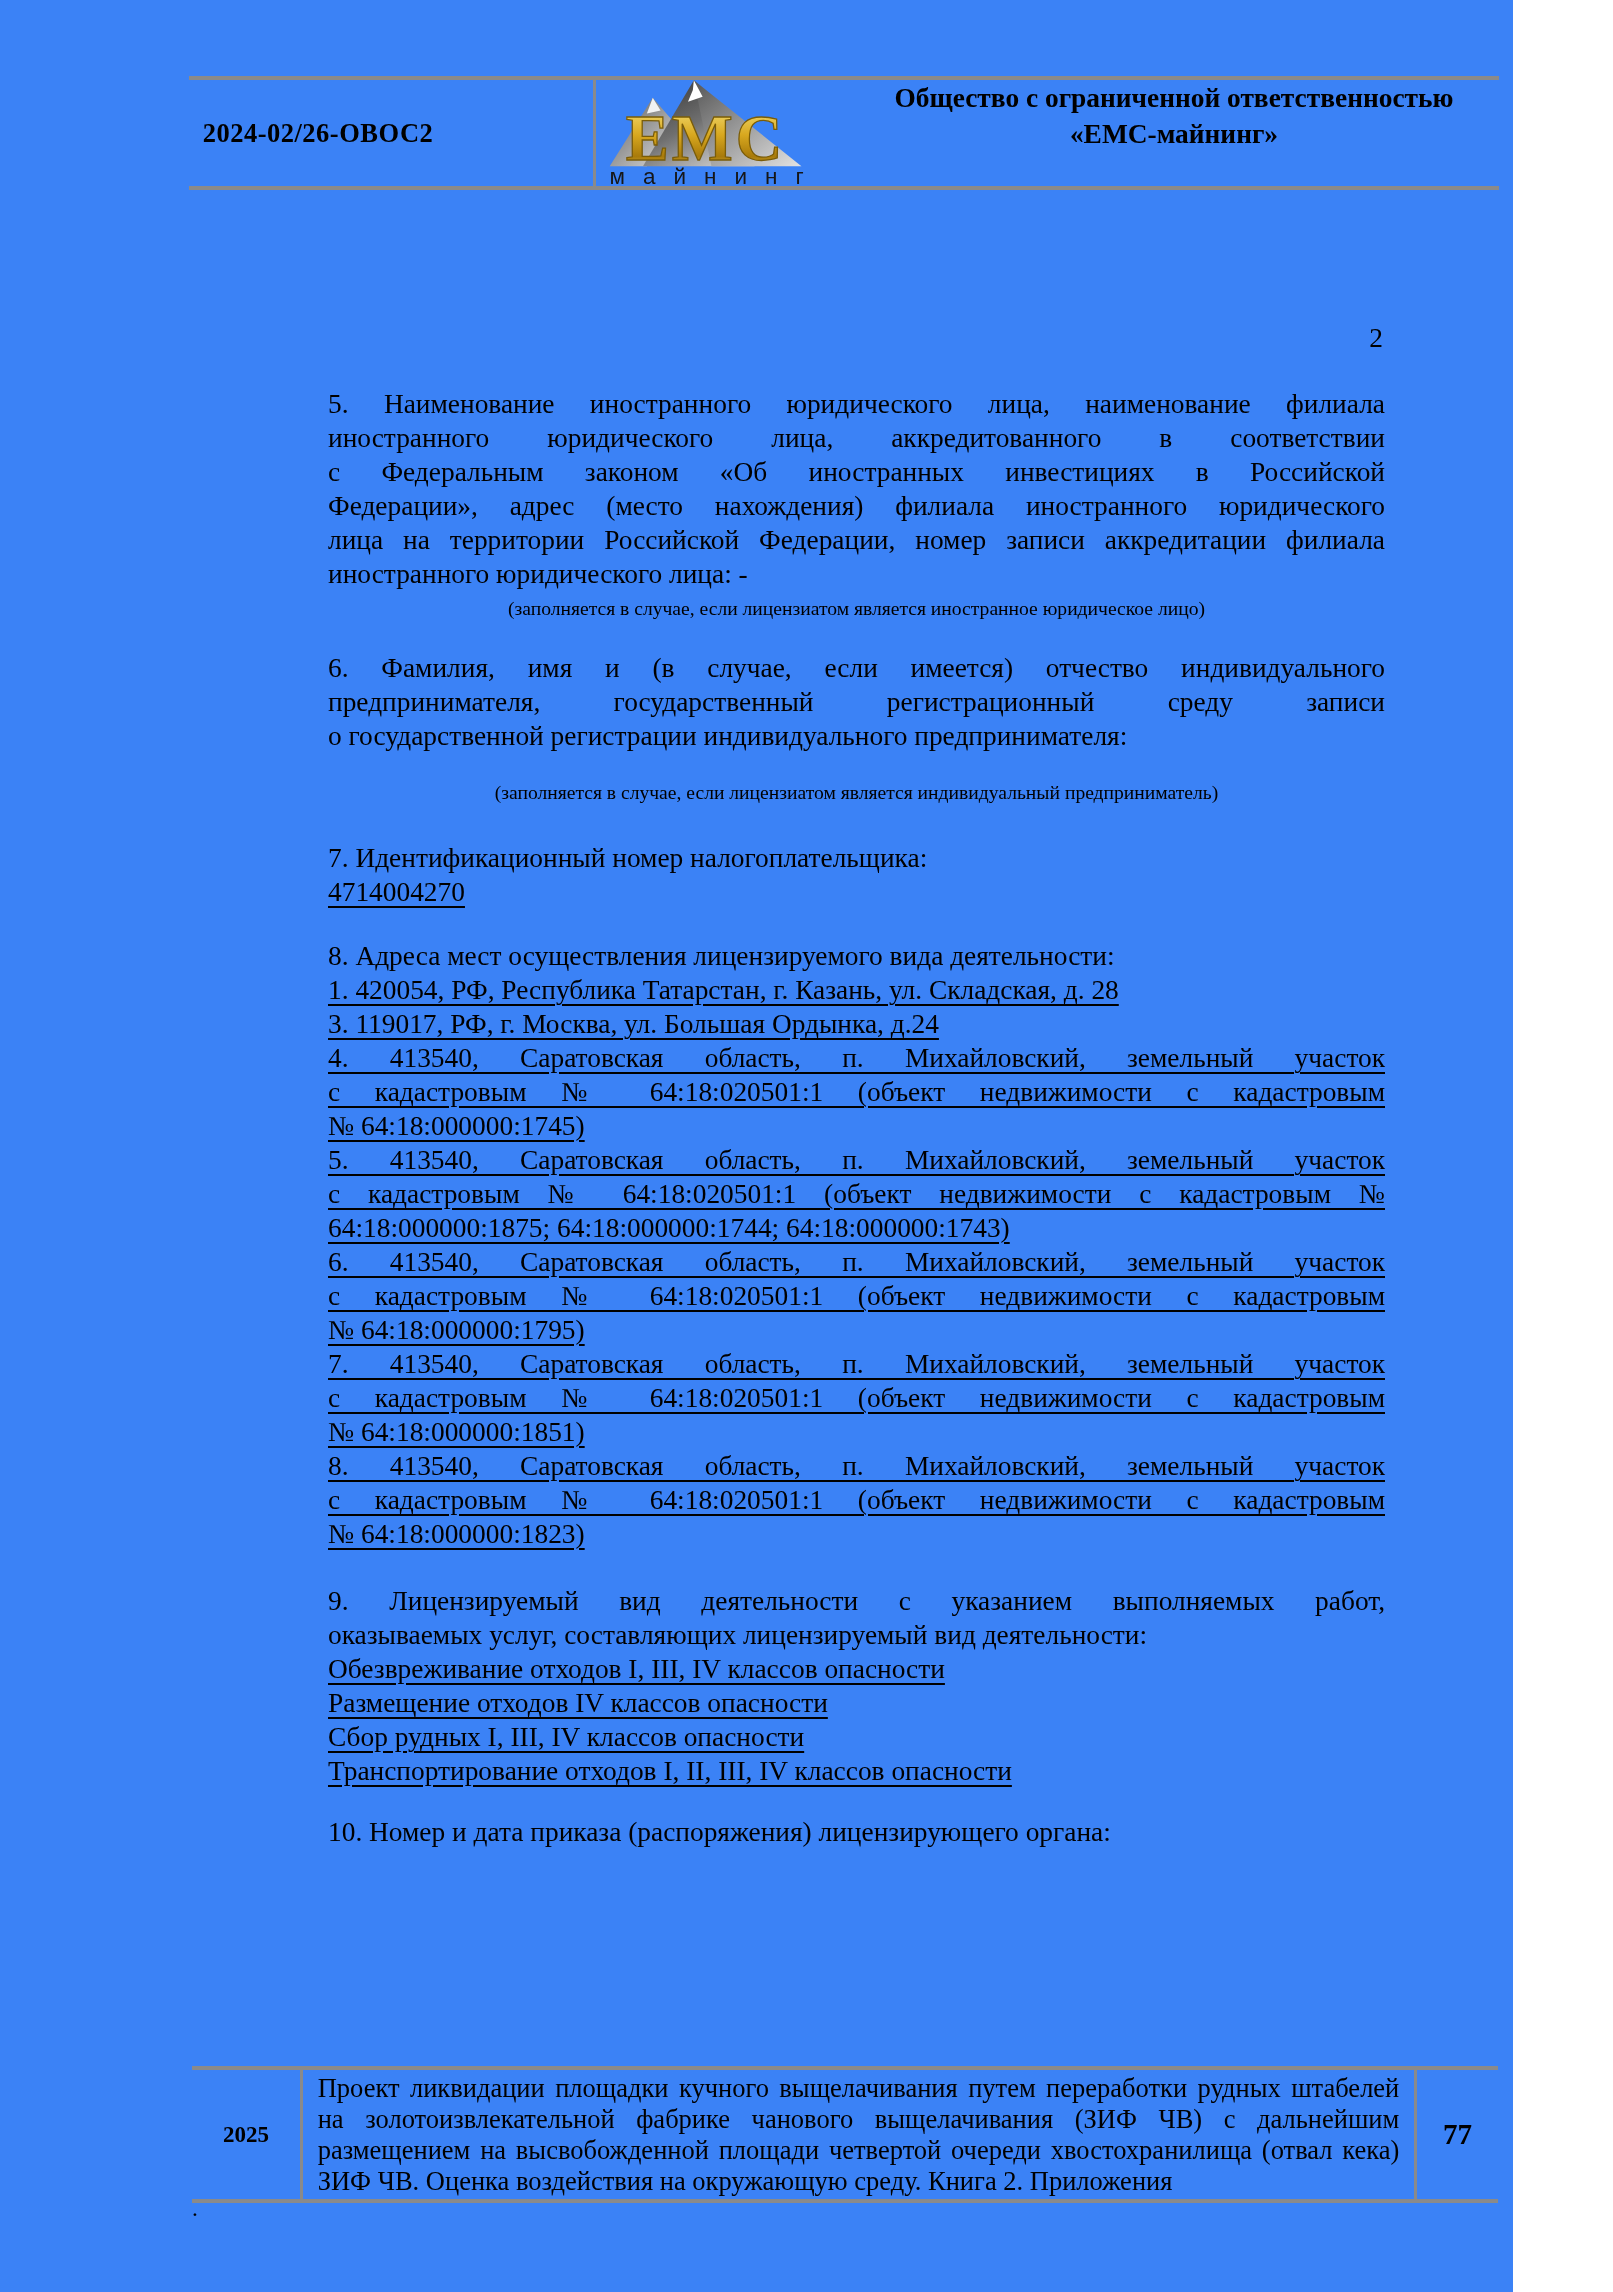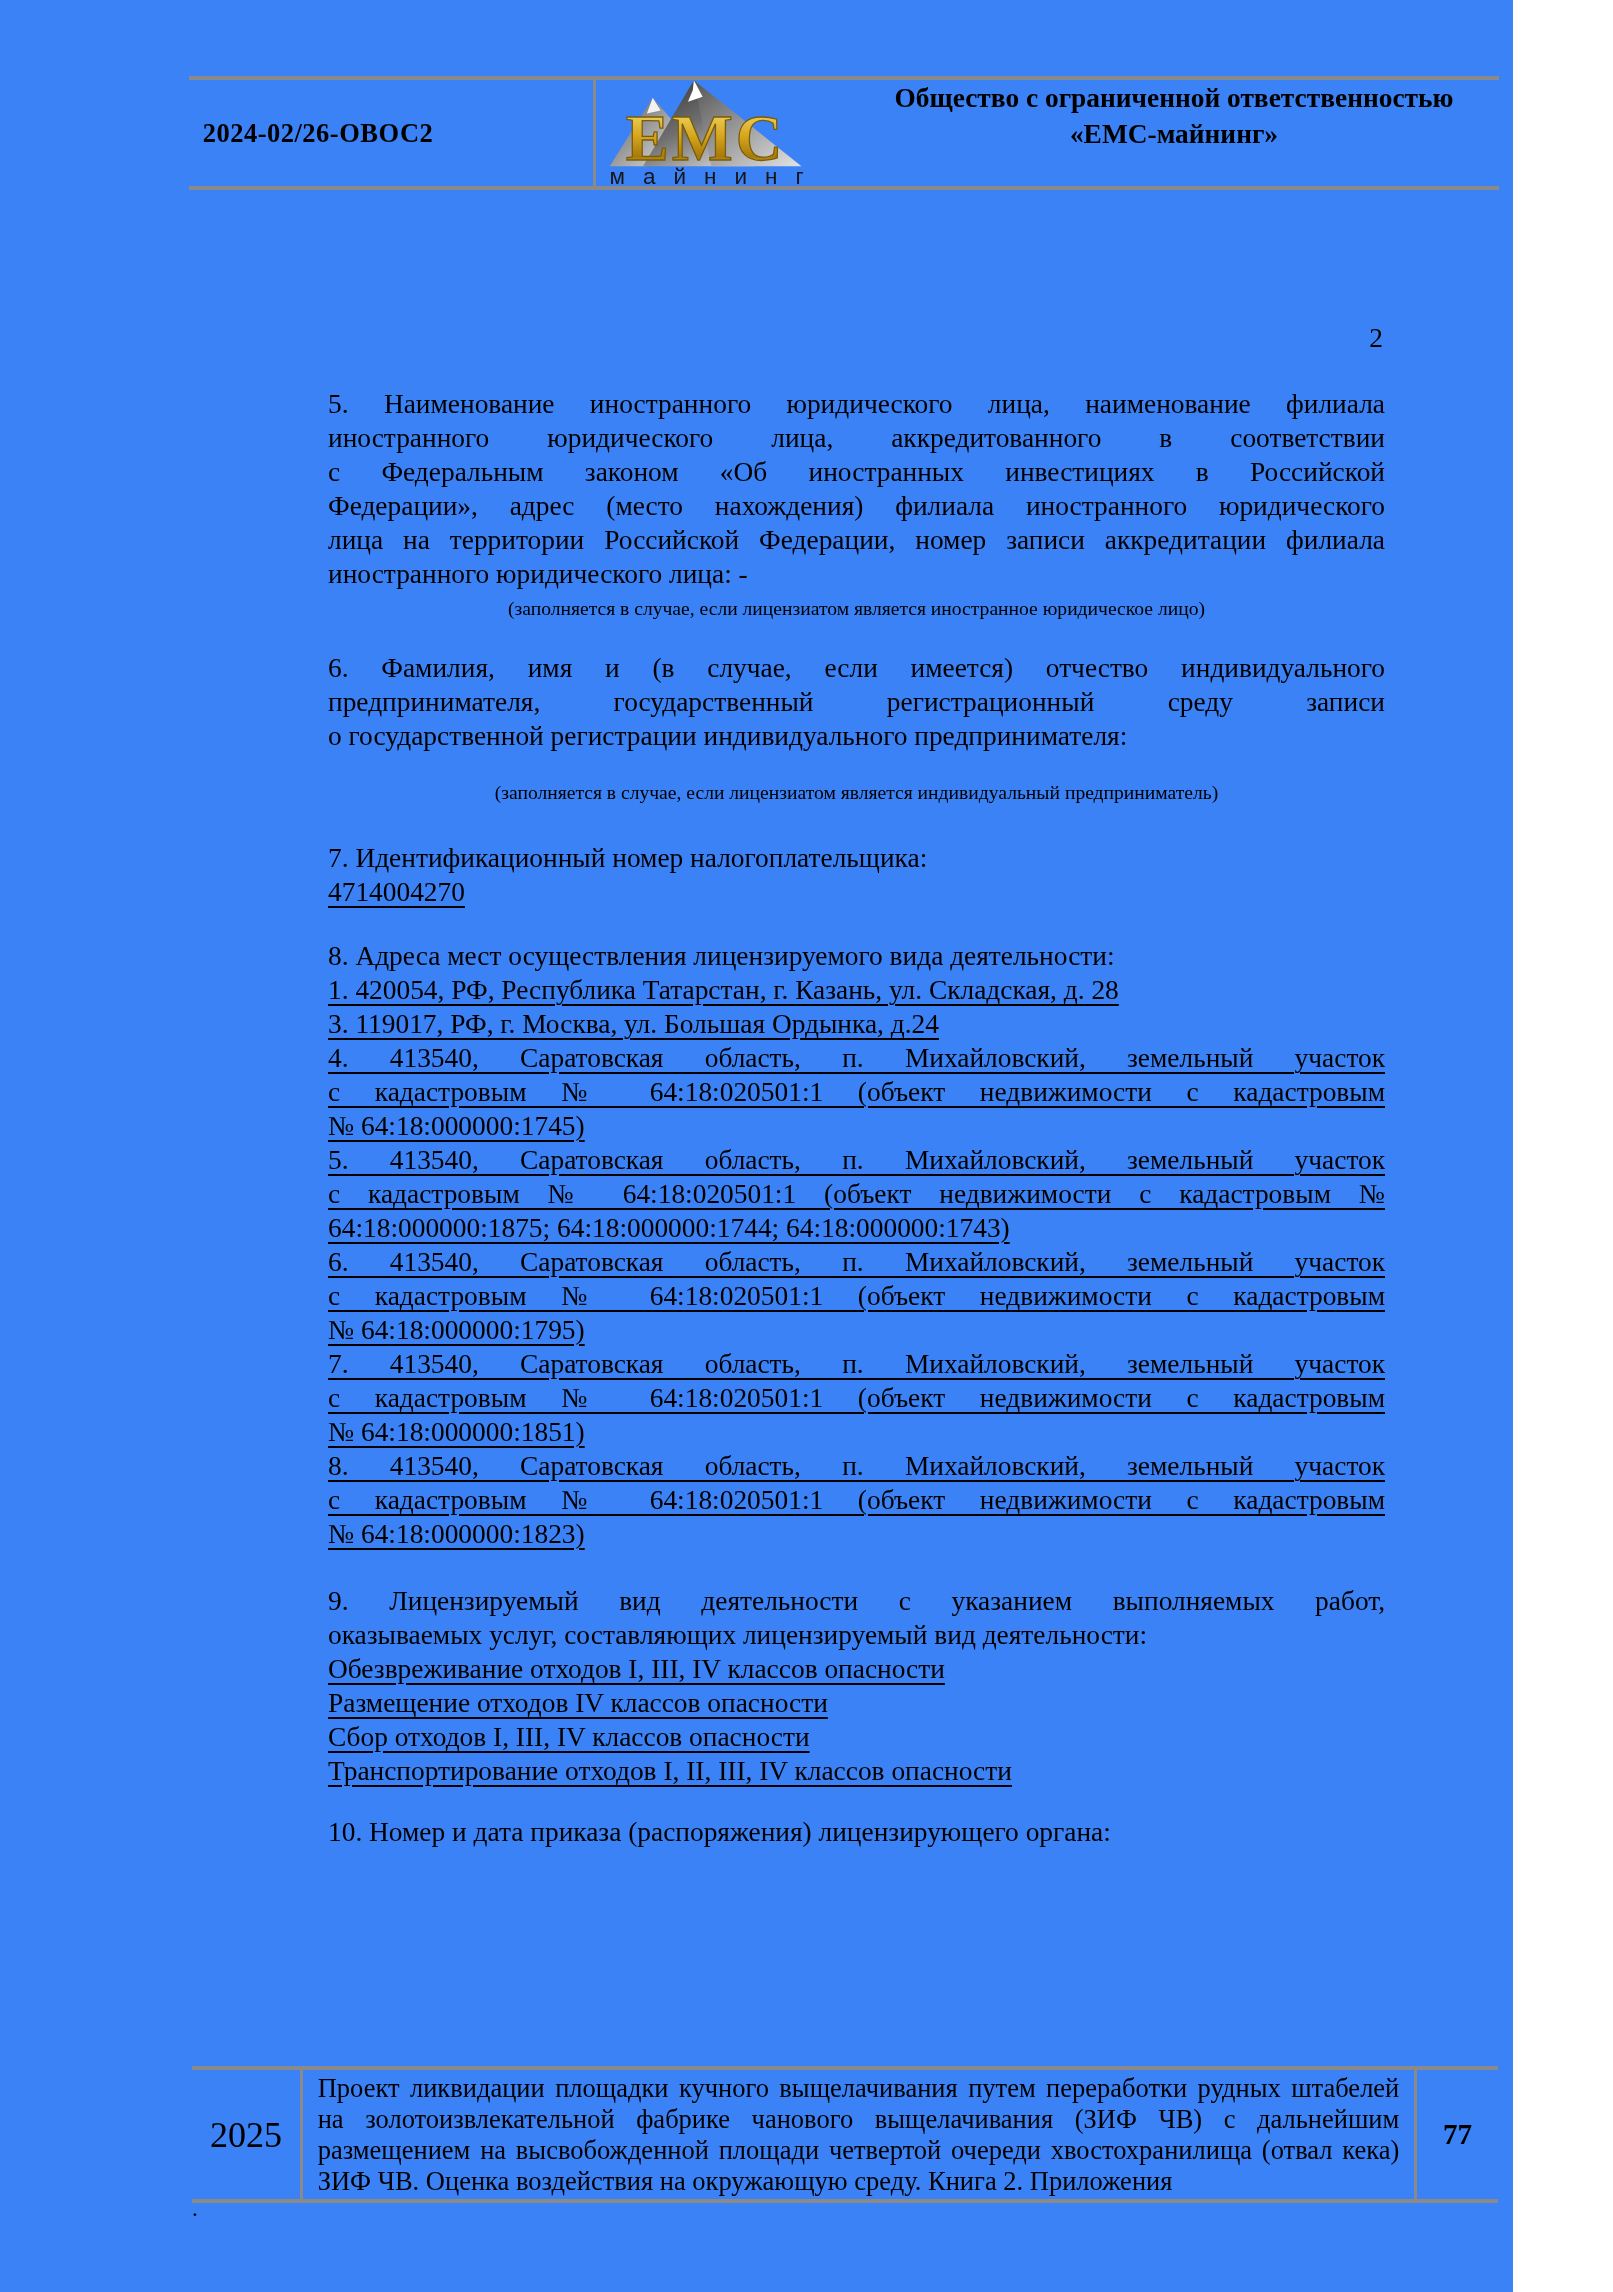--- a/index.html
+++ b/index.html
@@ -70,21 +70,21 @@
   
   .footer{
     position:absolute;left:192px;top:2066px;width:1306px;height:129px;
     border-top:4.9px solid var(--gray);
     border-bottom:4.9px solid var(--gray);
     display:flex;
   }
   .f-year{
     width:111px;box-sizing:border-box;border-right:3.9px solid var(--gray);
     display:flex;align-items:center;justify-content:center;
-    font-weight:normal;font-size:36px;
+    font-weight:bold;font-size:23px;
   }
   .f-project{
     width:1114px;box-sizing:border-box;border-right:3.9px solid var(--gray);
     padding:3.9px 14.7px;
     font-size:26.5px;line-height:31px;
     display:flex;flex-direction:column;justify-content:center;
   }
   .f-project .tline{min-height:31px;}
   .f-page{
     flex:1;display:flex;align-items:center;justify-content:center;
@@ -202,21 +202,21 @@
           <div class="tline">оказываемых услуг, составляющих лицензируемый вид деятельности:</div>
         </div>
       <div class="blocklist">
           <div class="block">
             <div class="tline">Обезвреживание отходов I, III, IV классов опасности</div>
           </div>
           <div class="block">
             <div class="tline">Размещение отходов IV классов опасности</div>
           </div>
           <div class="block">
-            <div class="tline">Сбор отходов I, III, IV классов опасности</div>
+            <div class="tline">Сбор рудных I, III, IV классов опасности</div>
           </div>
           <div class="block">
             <div class="tline">Транспортирование отходов I, II, III, IV классов опасности</div>
           </div>
         </div>
     </div>
 
     <div id="para10">
       <div class="tline">10. Номер и дата приказа (распоряжения) лицензирующего органа:</div>
     </div>

